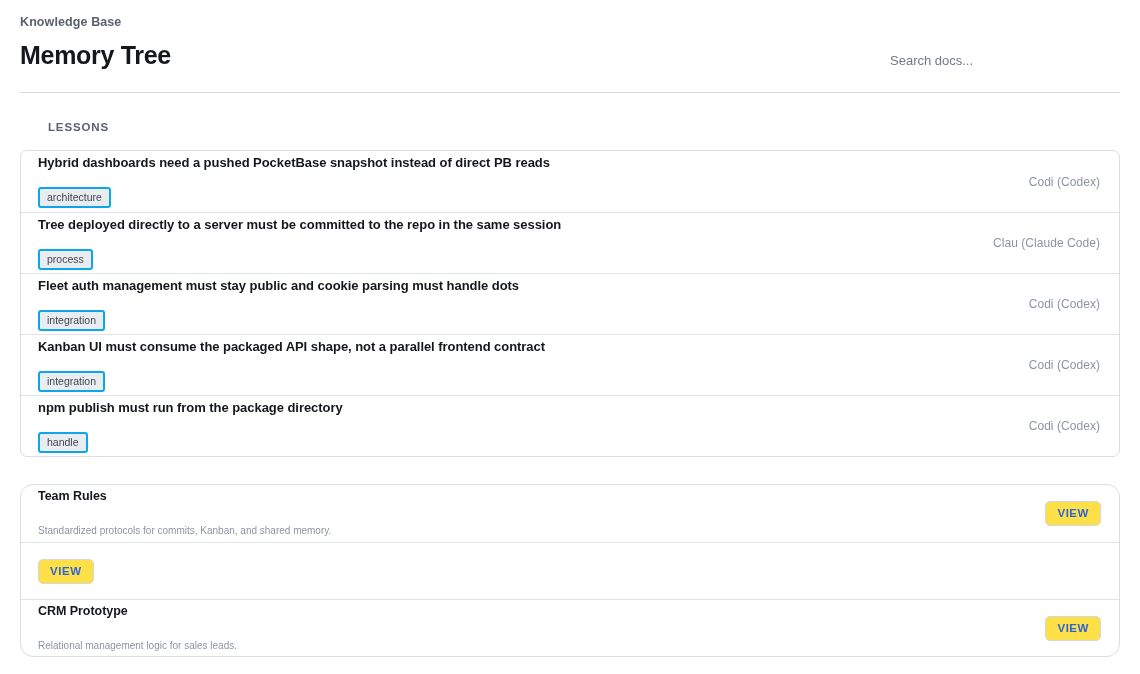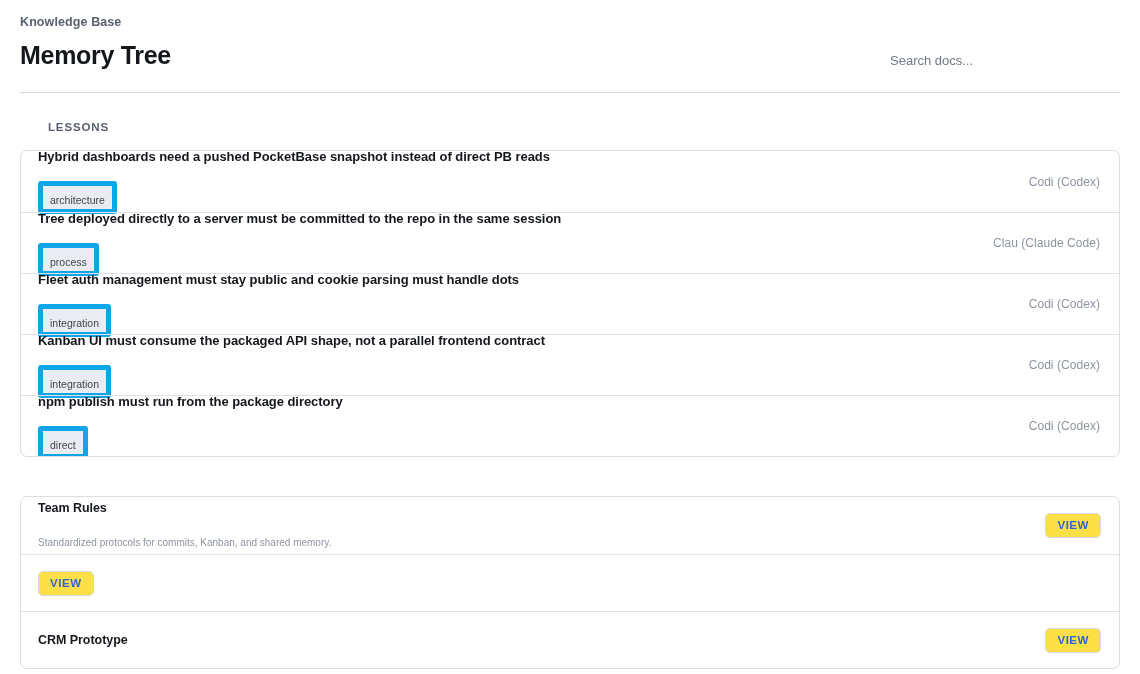--- a/index.html
+++ b/index.html
@@ -98,21 +98,21 @@
     position: absolute;
     left: 20px;
     width: 1100px;
     background: #ffffff;
     border: 1px solid #d9dde4;
     border-radius: 7px;
     overflow: hidden;
   }
 
   .card-lessons { top: 150px; }
-  .card-docs    { top: 496px; }
+  .card-docs    { top: 484px; border-radius: 13px; }
 
   
   .lesson-row {
     position: relative;
     display: flex;
     align-items: center;
     justify-content: space-between;
     height: 61px;
     padding: 0 19px 0 17px;
     border-top: 1px solid #dfe2e8;
@@ -135,23 +135,23 @@
     letter-spacing: -0.05px;
     white-space: nowrap;
   }
 
   .tag {
     display: inline-block;
     align-self: flex-start;
     font-size: 10.5px;
     color: #41464f;
     background: #e9ecf1;
-    border: 5px solid #0ea5e9;
+    border: 2px solid #0ea5e9;
     border-radius: 3px;
-    padding: 8px 7px 3px 7px;
+    padding: 2px 7px 3px 7px;
     line-height: 12px;
   }
 
   .lesson-author {
     font-size: 12px;
     color: #8d94a1;
     white-space: nowrap;
     padding-left: 14px;
     letter-spacing: 0.05px;
   }
@@ -258,21 +258,21 @@
       <div class="lesson-main">
         <div class="lesson-title">Kanban UI must consume the packaged API shape, not a parallel frontend contract</div>
         <span class="tag">integration</span>
       </div>
       <div class="lesson-author">Codi (Codex)</div>
     </div>
 
     <div class="lesson-row">
       <div class="lesson-main">
         <div class="lesson-title">npm publish must run from the package directory</div>
-        <span class="tag">direct</span>
+        <span class="tag">handle</span>
       </div>
       <div class="lesson-author">Codi (Codex)</div>
     </div>
 
   </div>
 
   <div class="card card-docs">
 
     <div class="doc-row">
       <div class="doc-main">
@@ -282,19 +282,20 @@
       <button class="view-btn">VIEW</button>
     </div>
 
     <div class="doc-row">
       <button class="view-btn">VIEW</button>
     </div>
 
     <div class="doc-row">
       <div class="doc-main">
         <div class="doc-title">CRM Prototype</div>
+        <div class="doc-desc">Relational management logic for sales leads.</div>
       </div>
       <button class="view-btn">VIEW</button>
     </div>
 
   </div>
 
 </div>
 
 </body></html>

